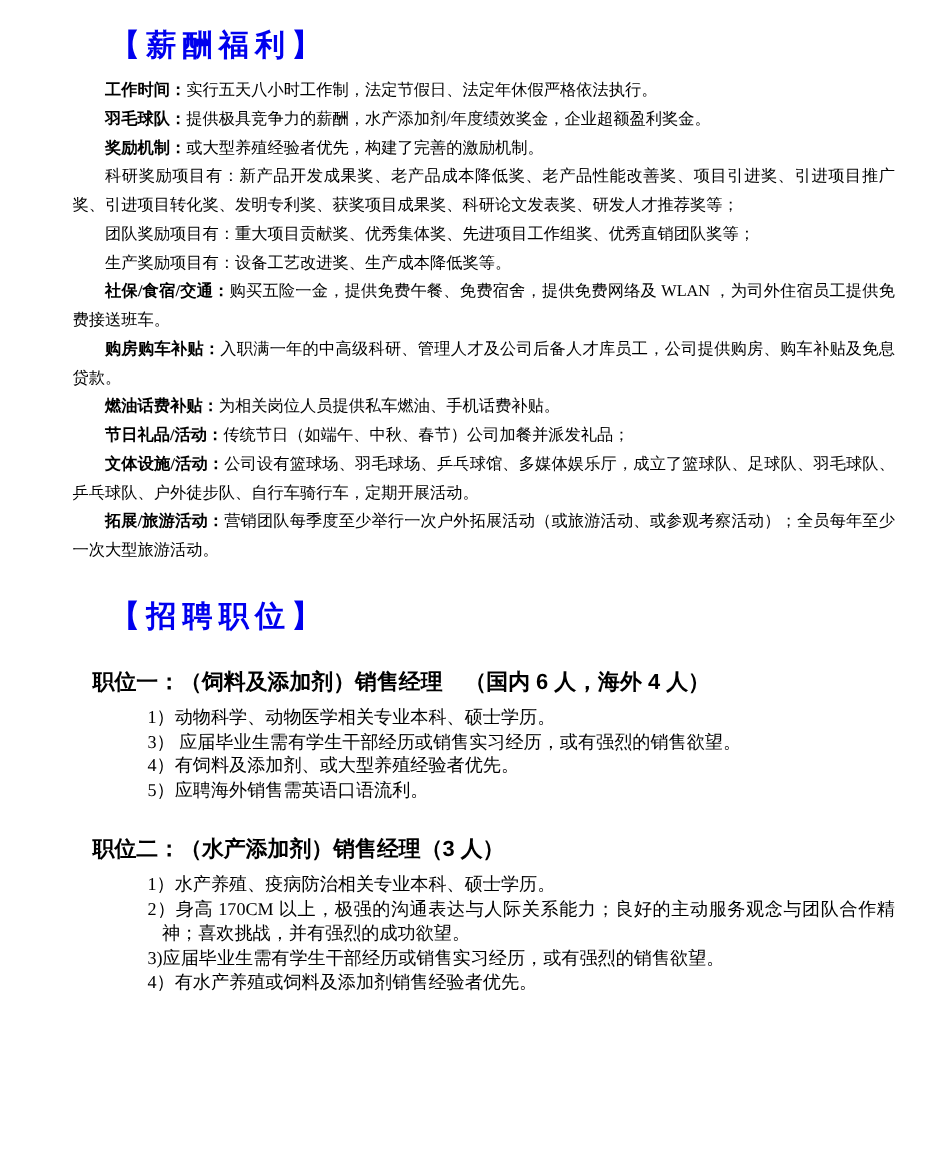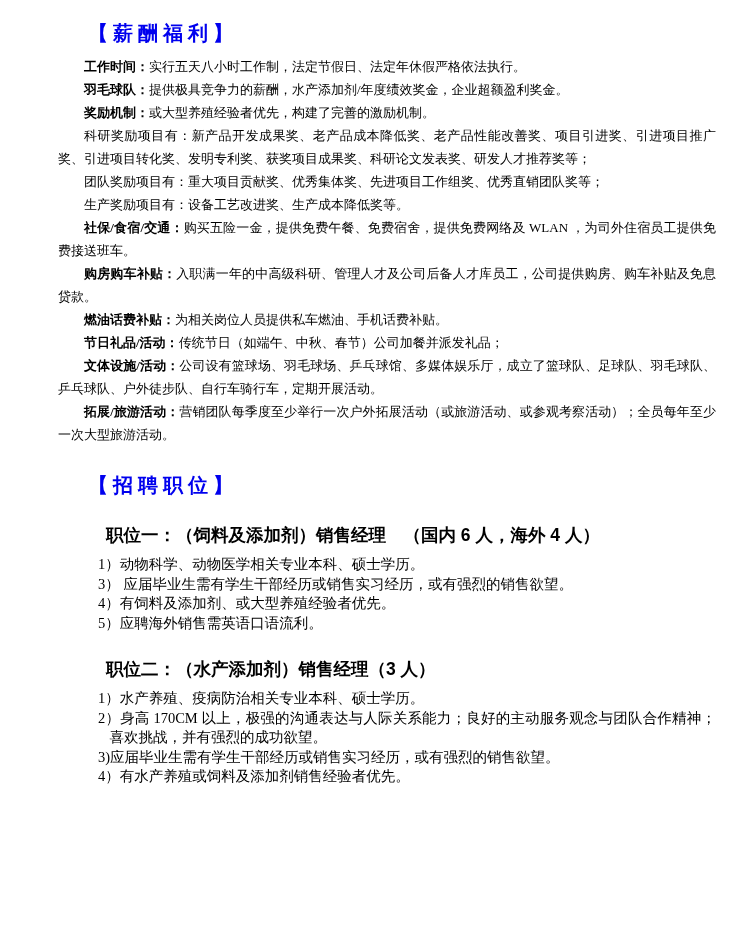--- a/index.html
+++ b/index.html
@@ -6,21 +6,21 @@
   body{
     width:754px;height:933px;overflow:hidden;
     font-family:"Liberation Serif","DejaVu Serif",serif;
     color:#000;
   }
   .page{padding:20px 38px 0 58px;}
   .sec-title{
     color:#0000ee;
     font-family:"Liberation Sans","DejaVu Sans",sans-serif;
     font-weight:bold;
-    font-size:20px;
+    font-size:24px;
     letter-spacing:5px;
     margin:0 0 8px 30px;
   }
   .sec-title.second{margin-top:26px;}
   .benefits p{
     margin:0;
     font-size:13px;
     line-height:23px;
     text-align:justify;
     text-indent:2em;
@@ -28,32 +28,33 @@
   .benefits .label{font-weight:bold;}
   .benefits .cont{
     margin-left:6.6em;
     font-size:15px;
     line-height:23px;
   }
   .job-heading{
     font-family:"Liberation Sans","DejaVu Sans",sans-serif;
     font-weight:bold;
     font-size:17.5px;
-    margin:24px 0 8px 48px;
+    margin:24px 0 8px 16px;
   }
   .job-heading.first{margin-top:24px;}
   .req-list{
     margin:0 0 0 40px;
     font-size:14.5px;
     line-height:19.5px;
   }
   .req-list div{
     text-align:justify;
     padding-left:0.8em;
     text-indent:-0.8em;
+    margin-left:20px;
   }
 </style>
 </head>
 <body>
 
 <div class="page">
 
   <h2 class="sec-title">【薪酬福利】</h2>
 
   <div class="benefits">

